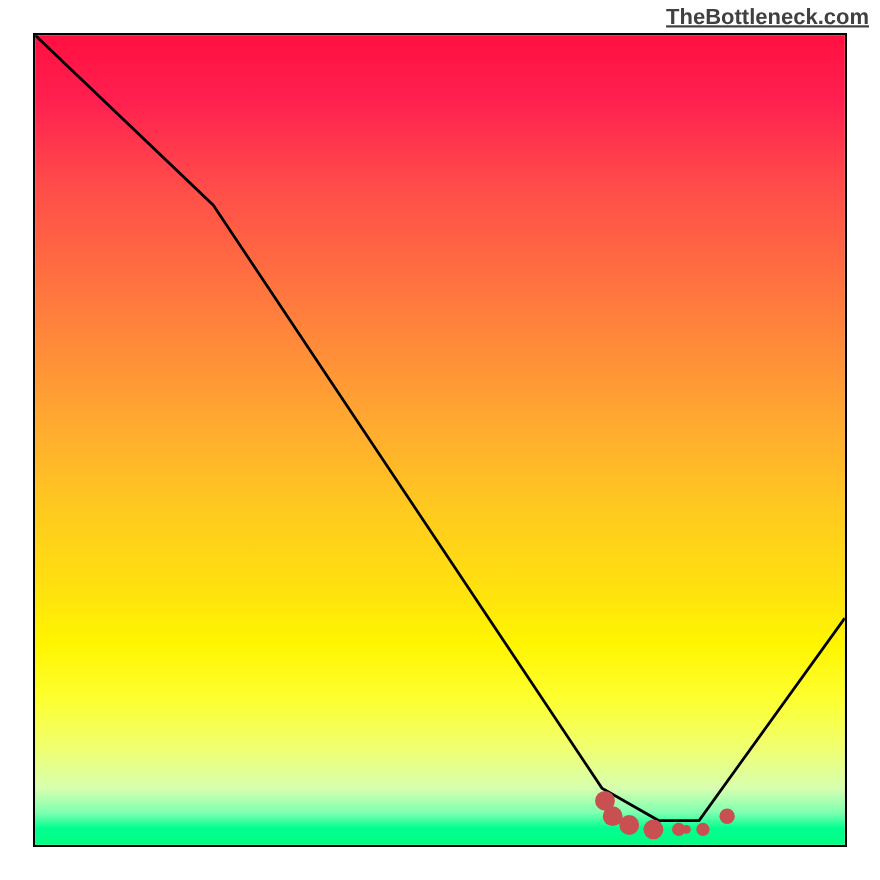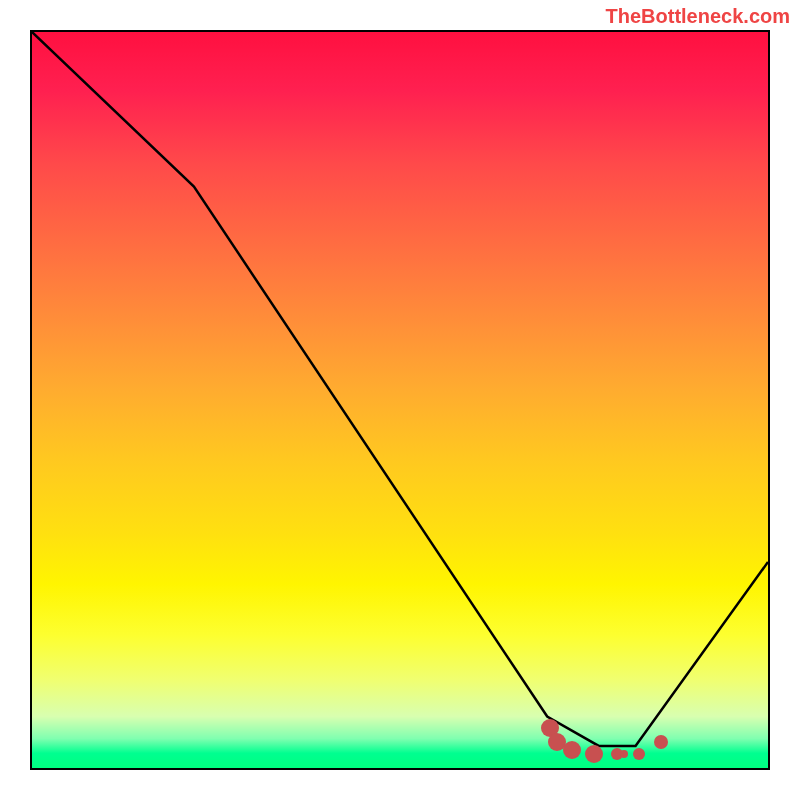--- a/index.html
+++ b/index.html
@@ -13,22 +13,23 @@
       background: white;
       position: relative;
       font-family: Arial, sans-serif;
     }
     .watermark {
       position: absolute;
       top: 5px;
       right: 10px;
       font-size: 20px;
       font-weight: bold;
-      color: #ef4444;
+      color: #404040;
       z-index: 10;
+      text-decoration: underline;
     }
     .chart-container {
       position: absolute;
       top: 30px;
       left: 30px;
       width: 740px;
       height: 740px;
       border: 2px solid #000;
     }
     .gradient-bg {

